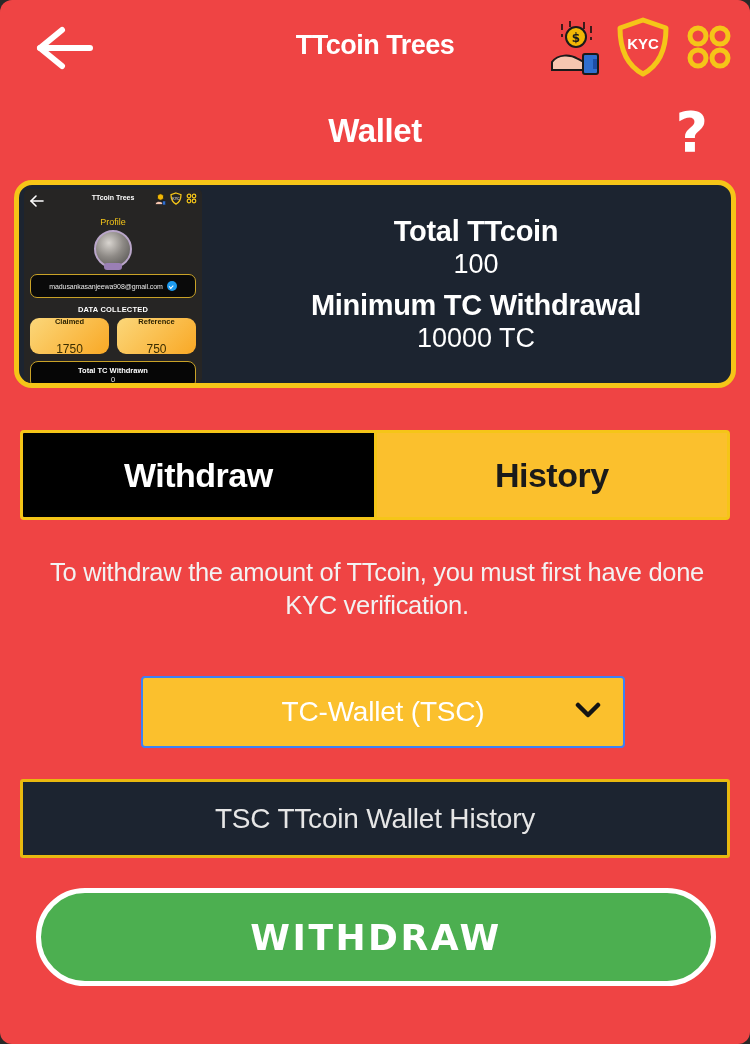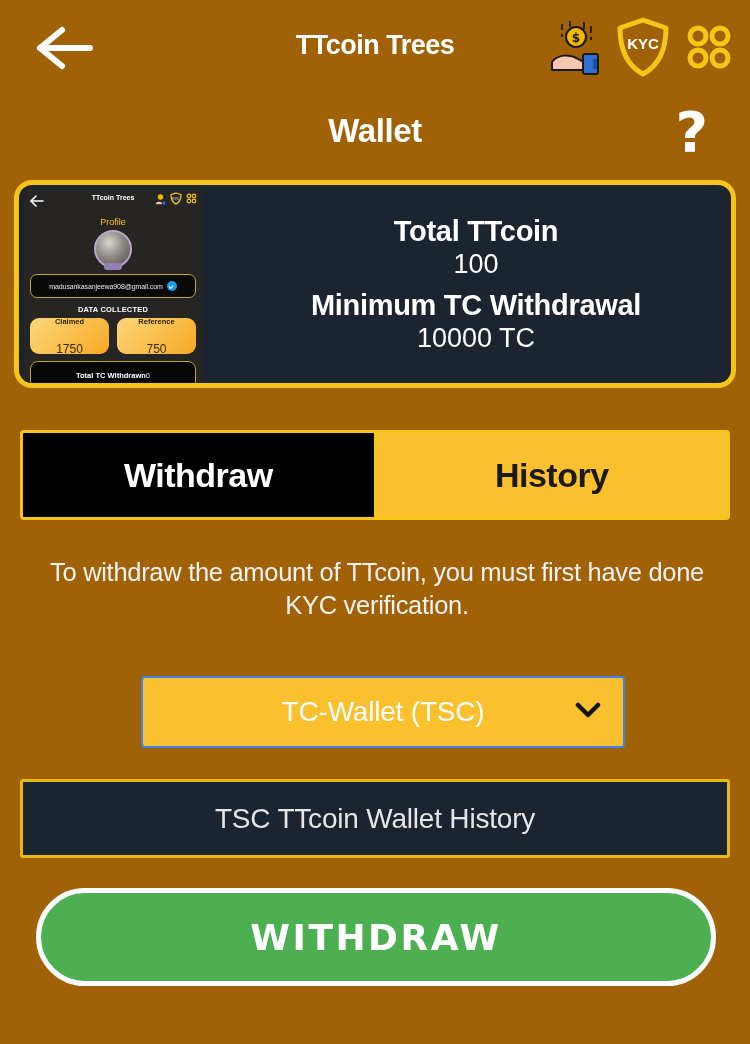--- a/index.html
+++ b/index.html
@@ -2,21 +2,21 @@
 <html><head>
 <meta charset="utf-8">
 <style>
   * { box-sizing: border-box; margin: 0; padding: 0; }
   html, body {
     width: 750px; height: 1044px;
     background: #2a2928;
     font-family: "Liberation Sans", sans-serif;
     overflow: hidden;
   }
-  .screen { position: relative; width: 750px; height: 1044px; background: #a16207; }
+  .screen { position: relative; width: 750px; height: 1044px; background: #ef4444; border-radius: 12px; }
 
   
   .topbar {
     position: absolute; top: 0; left: 0; width: 750px; height: 96px;
   }
   .back-arrow {
     position: absolute; left: 32px; top: 22px; width: 64px; height: 52px;
     cursor: pointer;
   }
   .app-title {
@@ -121,21 +121,21 @@
   .ms-chip {
     flex: 1; height: 36px; border-radius: 9px;
     background: linear-gradient(135deg, #fbd77a 0%, #f9a825 100%);
     display: flex; flex-direction: column; align-items: center; justify-content: center;
   }
   .ms-chip .t { color: #2b2100; font-size: 7.5px; font-weight: bold; }
   .ms-chip .v { color: #3a2d00; font-size: 12px; margin-top: 16px; }
   .ms-total {
     margin: 7px 6px 0; height: 28px;
     background: #060606; border: 1.3px solid #c9a227; border-radius: 8px;
-    display: flex; flex-direction: row; align-items: center; justify-content: center;
+    display: flex; flex-direction: column; align-items: center; justify-content: center;
   }
   .ms-total .t { color: #ffffff; font-size: 7.5px; font-weight: bold; }
   .ms-total .v { color: #e9e9e9; font-size: 7.5px; }
 
   
   .tabs {
     position: absolute; left: 20px; top: 430px;
     width: 710px; height: 90px;
     border: 3px solid #f5c518; border-radius: 4px;
     display: flex; overflow: hidden; background: #f5c518;

